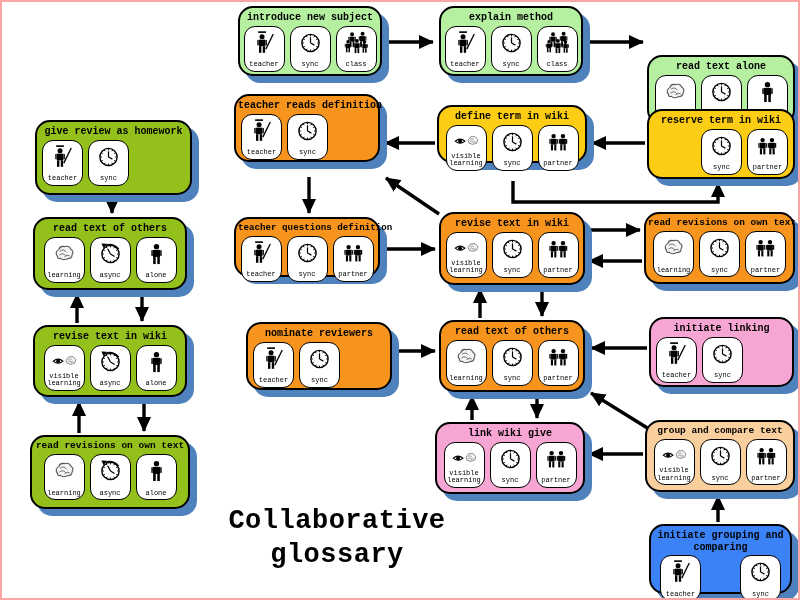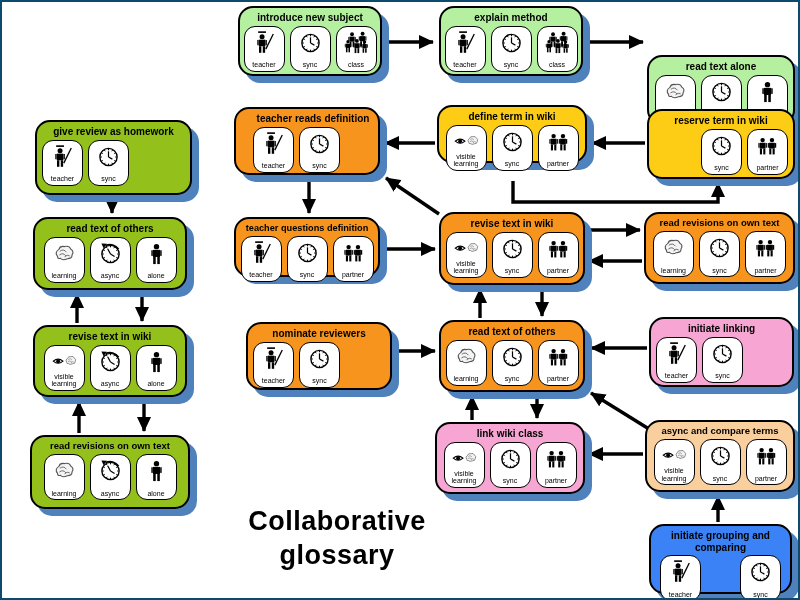--- a/index.html
+++ b/index.html
@@ -1,19 +1,19 @@
 <!DOCTYPE html>
 <html style="--shadow: #4f81bd;"><head>
 <meta charset="utf-8">
 <style>
   html,body{margin:0;padding:0;background:#888;}
   .canvas{
     position:relative;width:800px;height:600px;background:#fff;
-    border:2px solid #0c4a6e;box-sizing:border-box;overflow:hidden;
-    font-family:Liberation Sans, sans-serif;
+    border:2px solid #fca5a5;box-sizing:border-box;overflow:hidden;
+    font-family:Liberation Mono, monospace;
   }
   #arrows{position:absolute;left:0;top:0;z-index:1;pointer-events:none;}
   .node{
     position:absolute;z-index:2;border:2.4px solid #000;border-radius:15px;
     box-shadow:7px 7px 0 var(--shadow,#4f81bd);
     display:flex;flex-direction:column;box-sizing:border-box;
   }
   .node-title{
     text-align:center;font-weight:bold;font-size:10px;line-height:1.15;
     padding:4px 2px 2px;white-space:nowrap;color:#000;
@@ -328,21 +328,21 @@
               <line x1="7.8" y1="16.0" x2="5.9" y2="16.0" stroke="#000" stroke-width="1.2"></line>
               <line x1="8.9" y1="11.9" x2="7.3" y2="10.9" stroke="#000" stroke-width="1.2"></line>
               <line x1="11.9" y1="8.9" x2="10.9" y2="7.3" stroke="#000" stroke-width="1.2"></line>
               <line x1="16" y1="16" x2="16" y2="9" stroke="#000" stroke-width="1.5"></line>
               <line x1="16" y1="16" x2="20.8" y2="18.6" stroke="#000" stroke-width="1.5"></line>
             </svg>
             <div class="card-label">sync</div>
           </div>
         </div>
       </div>
-      <div class="node" style="left: 232px; top: 105px; width: 146px; height: 68px; background: rgb(247, 148, 29); padding-left: 12px;">
+      <div class="node" style="left: 232px; top: 92px; width: 146px; height: 68px; background: rgb(247, 148, 29);">
         <div class="node-title">teacher reads definition</div>
         <div class="cards" style="justify-content: flex-start;">
           <div class="card">
             <svg class="glyph" viewBox="0 0 32 32">
               <rect x="8.2" y="1.6" width="9.6" height="2" fill="#000"></rect>
               <g transform="translate(13 17.5) scale(0.88)" fill="#000">
                 <circle cx="0" cy="-10.6" r="3.5"></circle>
                 <rect x="-4.6" y="-6.4" width="9.2" height="9.2"></rect>
                 <rect x="-6.7" y="-5.9" width="1.9" height="7.3"></rect>
                 <rect x="4.8" y="-5.9" width="1.9" height="7.3"></rect>
@@ -929,21 +929,21 @@
                 <rect x="4.8" y="-5.9" width="1.9" height="7.3"></rect>
                 <rect x="-4.3" y="2.8" width="3.3" height="9.2"></rect>
                 <rect x="1" y="2.8" width="3.3" height="9.2"></rect>
               </g>
             </svg>
             <div class="card-label">alone</div>
           </div>
         </div>
       </div>
       <div class="node" style="left: 433px; top: 420px; width: 150px; height: 72px; background: rgb(247, 165, 210);">
-        <div class="node-title">link wiki class</div>
+        <div class="node-title">link wiki give</div>
         <div class="cards">
           <div class="card">
             <svg class="glyph" viewBox="0 0 32 32">
               <path d="M1.2 16 Q7.6 10.6 14 16 Q7.6 21.4 1.2 16 Z" fill="#fff" stroke="#000" stroke-width="1.4"></path>
               <circle cx="7.6" cy="16" r="2.6" fill="#000"></circle>
               <g transform="translate(24 15.5) scale(0.72)">
                 <path d="M-7 3 Q-10.5 -1.5 -5.5 -4.5 Q-4.5 -8.5 0.5 -7.5 Q5.5 -9 7 -5 Q11 -2.5 8.5 1.5 Q8.5 5.5 3.5 5.5 Q-1.5 8 -4 5 Q-7 6 -7 3 Z" fill="#f4f4f4" stroke="#555" stroke-width="1.2"></path>
                 <path d="M-4.5 -2.5 Q-0.5 -5.5 2.5 -1.5 M-5 1.5 Q-1 -1.5 2 2.5 M0.5 3.5 Q3.5 0.5 6 2.5" fill="none" stroke="#555" stroke-width="0.9"></path>
               </g>
             </svg>
@@ -986,21 +986,21 @@
                 <rect x="4.8" y="-5.9" width="1.9" height="7.3"></rect>
                 <rect x="-4.3" y="2.8" width="3.3" height="9.2"></rect>
                 <rect x="1" y="2.8" width="3.3" height="9.2"></rect>
               </g>
             </svg>
             <div class="card-label">partner</div>
           </div>
         </div>
       </div>
       <div class="node" style="left: 643px; top: 418px; width: 150px; height: 72px; background: rgb(250, 207, 158);">
-        <div class="node-title" style="font-size: 9.5px;">async and compare terms</div>
+        <div class="node-title" style="font-size: 9.5px;">group and compare text</div>
         <div class="cards">
           <div class="card">
             <svg class="glyph" viewBox="0 0 32 32">
               <path d="M1.2 16 Q7.6 10.6 14 16 Q7.6 21.4 1.2 16 Z" fill="#fff" stroke="#000" stroke-width="1.4"></path>
               <circle cx="7.6" cy="16" r="2.6" fill="#000"></circle>
               <g transform="translate(24 15.5) scale(0.72)">
                 <path d="M-7 3 Q-10.5 -1.5 -5.5 -4.5 Q-4.5 -8.5 0.5 -7.5 Q5.5 -9 7 -5 Q11 -2.5 8.5 1.5 Q8.5 5.5 3.5 5.5 Q-1.5 8 -4 5 Q-7 6 -7 3 Z" fill="#f4f4f4" stroke="#555" stroke-width="1.2"></path>
                 <path d="M-4.5 -2.5 Q-0.5 -5.5 2.5 -1.5 M-5 1.5 Q-1 -1.5 2 2.5 M0.5 3.5 Q3.5 0.5 6 2.5" fill="none" stroke="#555" stroke-width="0.9"></path>
               </g>
             </svg>

